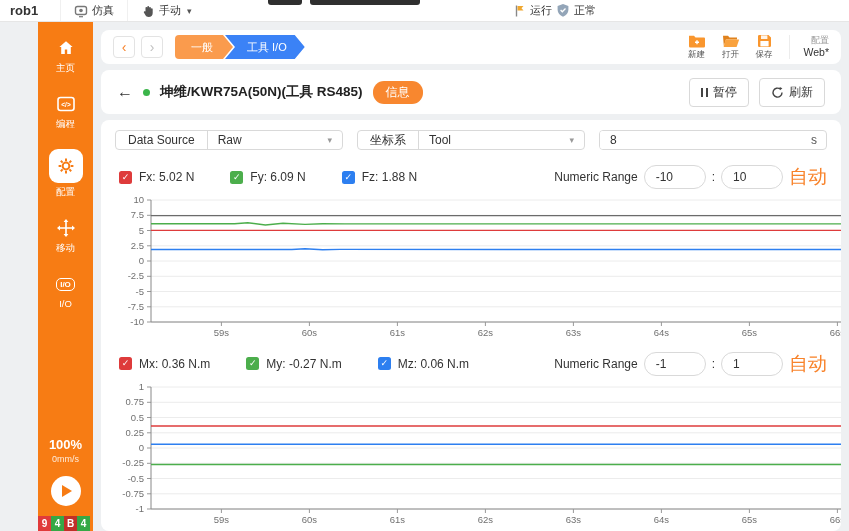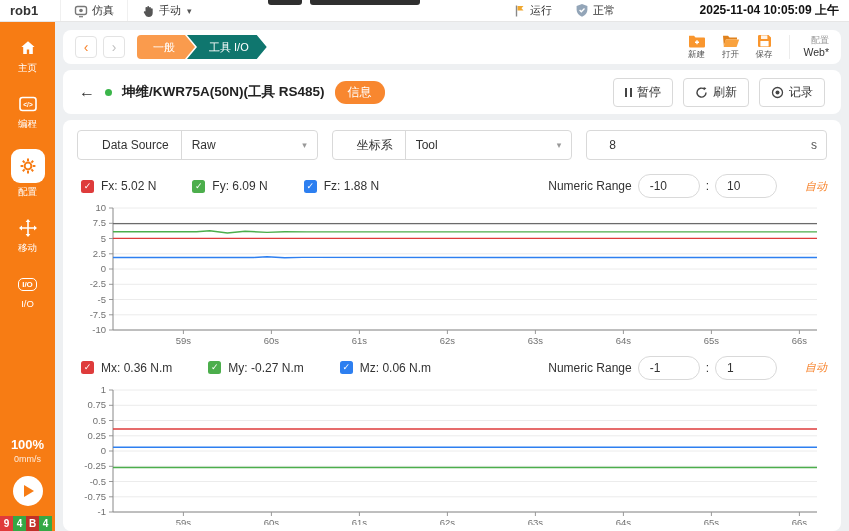--- a/index.html
+++ b/index.html
@@ -10,28 +10,28 @@
   
   .topbar { height:22px; background:#fff; border-bottom:1px solid #e6e6e6; display:flex; align-items:center; padding:0 10px 0 10px; position:relative; flex:0 0 22px; }
   .robot-name { font-weight:bold; font-size:13px; width:50px; }
   .tb-item { display:flex; align-items:center; gap:4px; font-size:11px; color:#333; padding:0 13px; height:100%; border-left:1px solid #f0f0f0; cursor:default; }
   .tb-caret { font-size:9px; color:#555; margin-left:2px; }
   .top-notch { position:absolute; left:268px; top:0; display:flex; gap:8px; }
   .top-notch span { height:5px; background:#2f2f2f; border-radius:0 0 3px 3px; display:block; }
   .top-notch span:nth-child(1){ width:34px; }
   .top-notch span:nth-child(2){ width:110px; }
   .tb-run { position:absolute; left:500px; border:none; }
-  .tb-ok  { position:absolute; left:562px; border:none; }
+  .tb-ok  { position:absolute; left:543px; border:none; }
   .tb-datetime { margin-left:auto; font-weight:bold; font-size:12px; color:#111; }
 
   
   .body-row { flex:1; display:flex; min-height:0; }
 
   
-  .sidebar { width:55px; background:#f77c14; display:flex; flex-direction:column; align-items:center; position:relative; flex:0 0 55px; }
+  .sidebar { width:55px; background:#f77c14; display:flex; flex-direction:column; align-items:center; position:relative; flex:0 0 55px;margin-left:38px; }
   .nav-item { width:100%; display:flex; flex-direction:column; align-items:center; gap:3px; padding:7px 0; margin-top:4px; color:#fff; font-size:9.5px; cursor:pointer; }
   .nav-item:first-child { margin-top:8px; }
   .nav-icon-box { width:22px; height:22px; display:flex; align-items:center; justify-content:center; }
   .nav-item.active .nav-icon-box { width:34px; height:34px; background:#fff; border-radius:9px; }
   .io-badge { border:1.6px solid #fff; border-radius:5px; padding:1px 3px; font-size:8px; font-weight:bold; color:#fff; }
   .speed-block { margin-top:auto; text-align:center; color:#fff; }
   .speed-pct { font-size:13px; font-weight:bold; }
   .speed-val { font-size:9px; opacity:.85; margin-top:2px; }
   .play-btn { width:30px; height:30px; border-radius:50%; background:#fff; margin:12px auto 10px; display:flex; align-items:center; justify-content:center; cursor:pointer; }
   .play-tri { width:0; height:0; border-left:10px solid #f77c14; border-top:6px solid transparent; border-bottom:6px solid transparent; margin-left:3px; }
@@ -43,55 +43,55 @@
   .card { background:#fff; border-radius:8px; }
 
   
   .crumb-card { height:34px; display:flex; align-items:center; padding:0 12px; gap:6px; }
   .nav-sq { width:22px; height:22px; border:1px solid #e3e3e3; border-radius:4px; display:flex; align-items:center; justify-content:center; font-size:14px; cursor:pointer; background:#fff; }
   .nav-sq.prev { color:#f8832b; }
   .nav-sq.next { color:#c0c0c0; }
   .tabs { display:flex; margin-left:6px; }
   .tab { height:24px; display:flex; align-items:center; color:#fff; font-size:11px; cursor:pointer; }
   .tab-general { background:#fa9b4d; padding:0 20px 0 16px; clip-path:polygon(0 0, calc(100% - 10px) 0, 100% 50%, calc(100% - 10px) 100%, 0 100%); border-radius:4px 0 0 4px; }
-  .tab-toolio { background:#0f766e; padding:0 18px 0 22px; margin-left:-8px; clip-path:polygon(0 0, calc(100% - 10px) 0, 100% 50%, calc(100% - 10px) 100%, 0 100%, 10px 50%); }
+  .tab-toolio { background:#3b82f6; padding:0 18px 0 22px; margin-left:-8px; clip-path:polygon(0 0, calc(100% - 10px) 0, 100% 50%, calc(100% - 10px) 100%, 0 100%, 10px 50%); }
   .crumb-right { margin-left:auto; display:flex; align-items:center; gap:16px; }
   .file-action { display:flex; flex-direction:column; align-items:center; gap:1px; font-size:8.5px; color:#555; cursor:pointer; }
   .web-box { border-left:1px solid #ececec; padding-left:14px; text-align:right; line-height:1.25; }
   .web-box .small { font-size:9px; color:#9a9a9a; }
   .web-box .big { font-size:10.5px; color:#333; }
 
   
   .device-card { height:44px; display:flex; align-items:center; padding:0 16px; gap:10px; }
   .back-arrow { font-size:16px; color:#333; cursor:pointer; line-height:1; }
   .status-dot { width:7px; height:7px; border-radius:50%; background:#3bb54a; }
   .device-title { font-size:13.5px; font-weight:bold; color:#222; }
   .info-pill { background:#f8872f; color:#fff; border:none; border-radius:11px; padding:3px 13px; font-size:12px; cursor:pointer; }
   .device-actions { margin-left:auto; display:flex; gap:10px; }
   .dev-btn { display:flex; align-items:center; gap:5px; border:1px solid #d9d9d9; border-radius:4px; background:#fff; padding:5px 11px; font-size:12px; color:#333; cursor:pointer; }
   .pause-bars { display:inline-flex; gap:2.5px; }
   .pause-bars i { width:2.5px; height:9px; background:#444; display:block; }
 
   
   .panel-card { flex:1; padding:10px 14px 0; overflow:hidden; display:flex; flex-direction:column; }
   .ctrl-row { display:flex; gap:14px; margin-bottom:12px; }
-  .ctrl-group { flex:1; height:30px; border:1px solid #d9d9d9; border-radius:4px; display:flex; align-items:stretch; overflow:hidden; font-size:12px; background:#fff;padding-left:12px; }
+  .ctrl-group { flex:1; height:20px; border:1px solid #d9d9d9; border-radius:4px; display:flex; align-items:stretch; overflow:hidden; font-size:12px; background:#fff; }
   .ctrl-label { padding:0 12px; display:flex; align-items:center; border-right:1px solid #d9d9d9; white-space:nowrap; color:#333; }
   .ctrl-value { flex:1; display:flex; align-items:center; padding:0 10px; gap:8px; cursor:pointer; color:#333; }
   .ctrl-value .caret { margin-left:auto; font-size:9px; color:#999; }
   .ctrl-input { flex:1; border:none; outline:none; font-size:12px; font-family:inherit; color:#333; padding:0 10px; min-width:0; }
   .ctrl-suffix { display:flex; align-items:center; padding:0 9px; color:#555; }
 
   .legend-row { display:flex; align-items:center; gap:36px; margin:2px 0 4px; padding-left:4px; font-size:12px; }
   .legend-item { display:flex; align-items:center; gap:7px; cursor:pointer; }
   .cbox { width:13px; height:13px; border-radius:2.5px; display:flex; align-items:center; justify-content:center; color:#fff; font-size:9px; line-height:1; }
   .range-group { margin-left:auto; display:flex; align-items:center; gap:6px; }
   .range-input { width:62px; height:24px; border:1px solid #d9d9d9; border-radius:12px; padding:0 11px; font-size:12px; font-family:inherit; color:#333; outline:none; }
   .range-sep { color:#333; }
-  .auto-btn { background:none; border:none; color:#f8832b; font-size:11px; margin-left:22px; cursor:pointer; font-family:inherit;font-style:italic; }
+  .auto-btn { background:none; border:none; color:#f8832b; font-size:19px; margin-left:0; cursor:pointer; font-family:inherit; }
 
   .chart-svg { display:block; margin-bottom:6px; }
   .chart-svg text.tick { font-size:9.5px; fill:#707070; font-family:"Liberation Sans", sans-serif; }
 </style>
 </head>
 <body>
 
 <div class="app">
 
   <header class="topbar">
@@ -128,21 +128,20 @@
     </div>
 
     <div class="tb-item tb-ok">
       <svg width="14" height="15" viewBox="0 0 14 15">
           <path d="M7 1l5.4 1.9v3.9c0 3.4-2.2 5.6-5.4 6.9-3.2-1.3-5.4-3.5-5.4-6.9V2.9z" fill="#93a5b8"></path>
           <path d="M4.6 7l1.7 1.8 3.2-3.3" stroke="#fff" stroke-width="1.3" fill="none"></path>
         </svg>
       <span>正常</span>
     </div>
 
-    <div class="tb-datetime">2025-11-04 10:05:09 上午</div>
   </header>
 
   <div class="body-row">
 
     <aside class="sidebar">
       <div class="nav-item">
         <span class="nav-icon-box">
             <svg width="20" height="20" viewBox="0 0 20 20">
               <path d="M10 3.2 3.4 9h1.8v7h3.6v-4.4h2.4V16h3.6V9h1.8z" fill="#fff"></path>
             </svg>
@@ -268,27 +267,20 @@
                 <i></i>
               </span>
             <span>暂停</span>
           </button>
           <button class="dev-btn">
             <svg width="13" height="13" viewBox="0 0 13 13">
                 <path d="M11 6.5A4.5 4.5 0 1 1 9.2 3" stroke="#444" stroke-width="1.4" fill="none"></path>
                 <polygon points="8.6,1 11.4,2.2 9,4.2" fill="#444"></polygon>
               </svg>
             <span>刷新</span>
-          </button>
-          <button class="dev-btn">
-            <svg width="13" height="13" viewBox="0 0 13 13">
-                <circle cx="6.5" cy="6.5" r="5" stroke="#444" stroke-width="1.3" fill="none"></circle>
-                <circle cx="6.5" cy="6.5" r="2" fill="#444"></circle>
-              </svg>
-            <span>记录</span>
           </button>
         </div>
       </div>
 
       <div class="card panel-card">
 
         <div class="ctrl-row">
           <div class="ctrl-group">
             <span class="ctrl-label">Data Source</span>
             <span class="ctrl-value">

